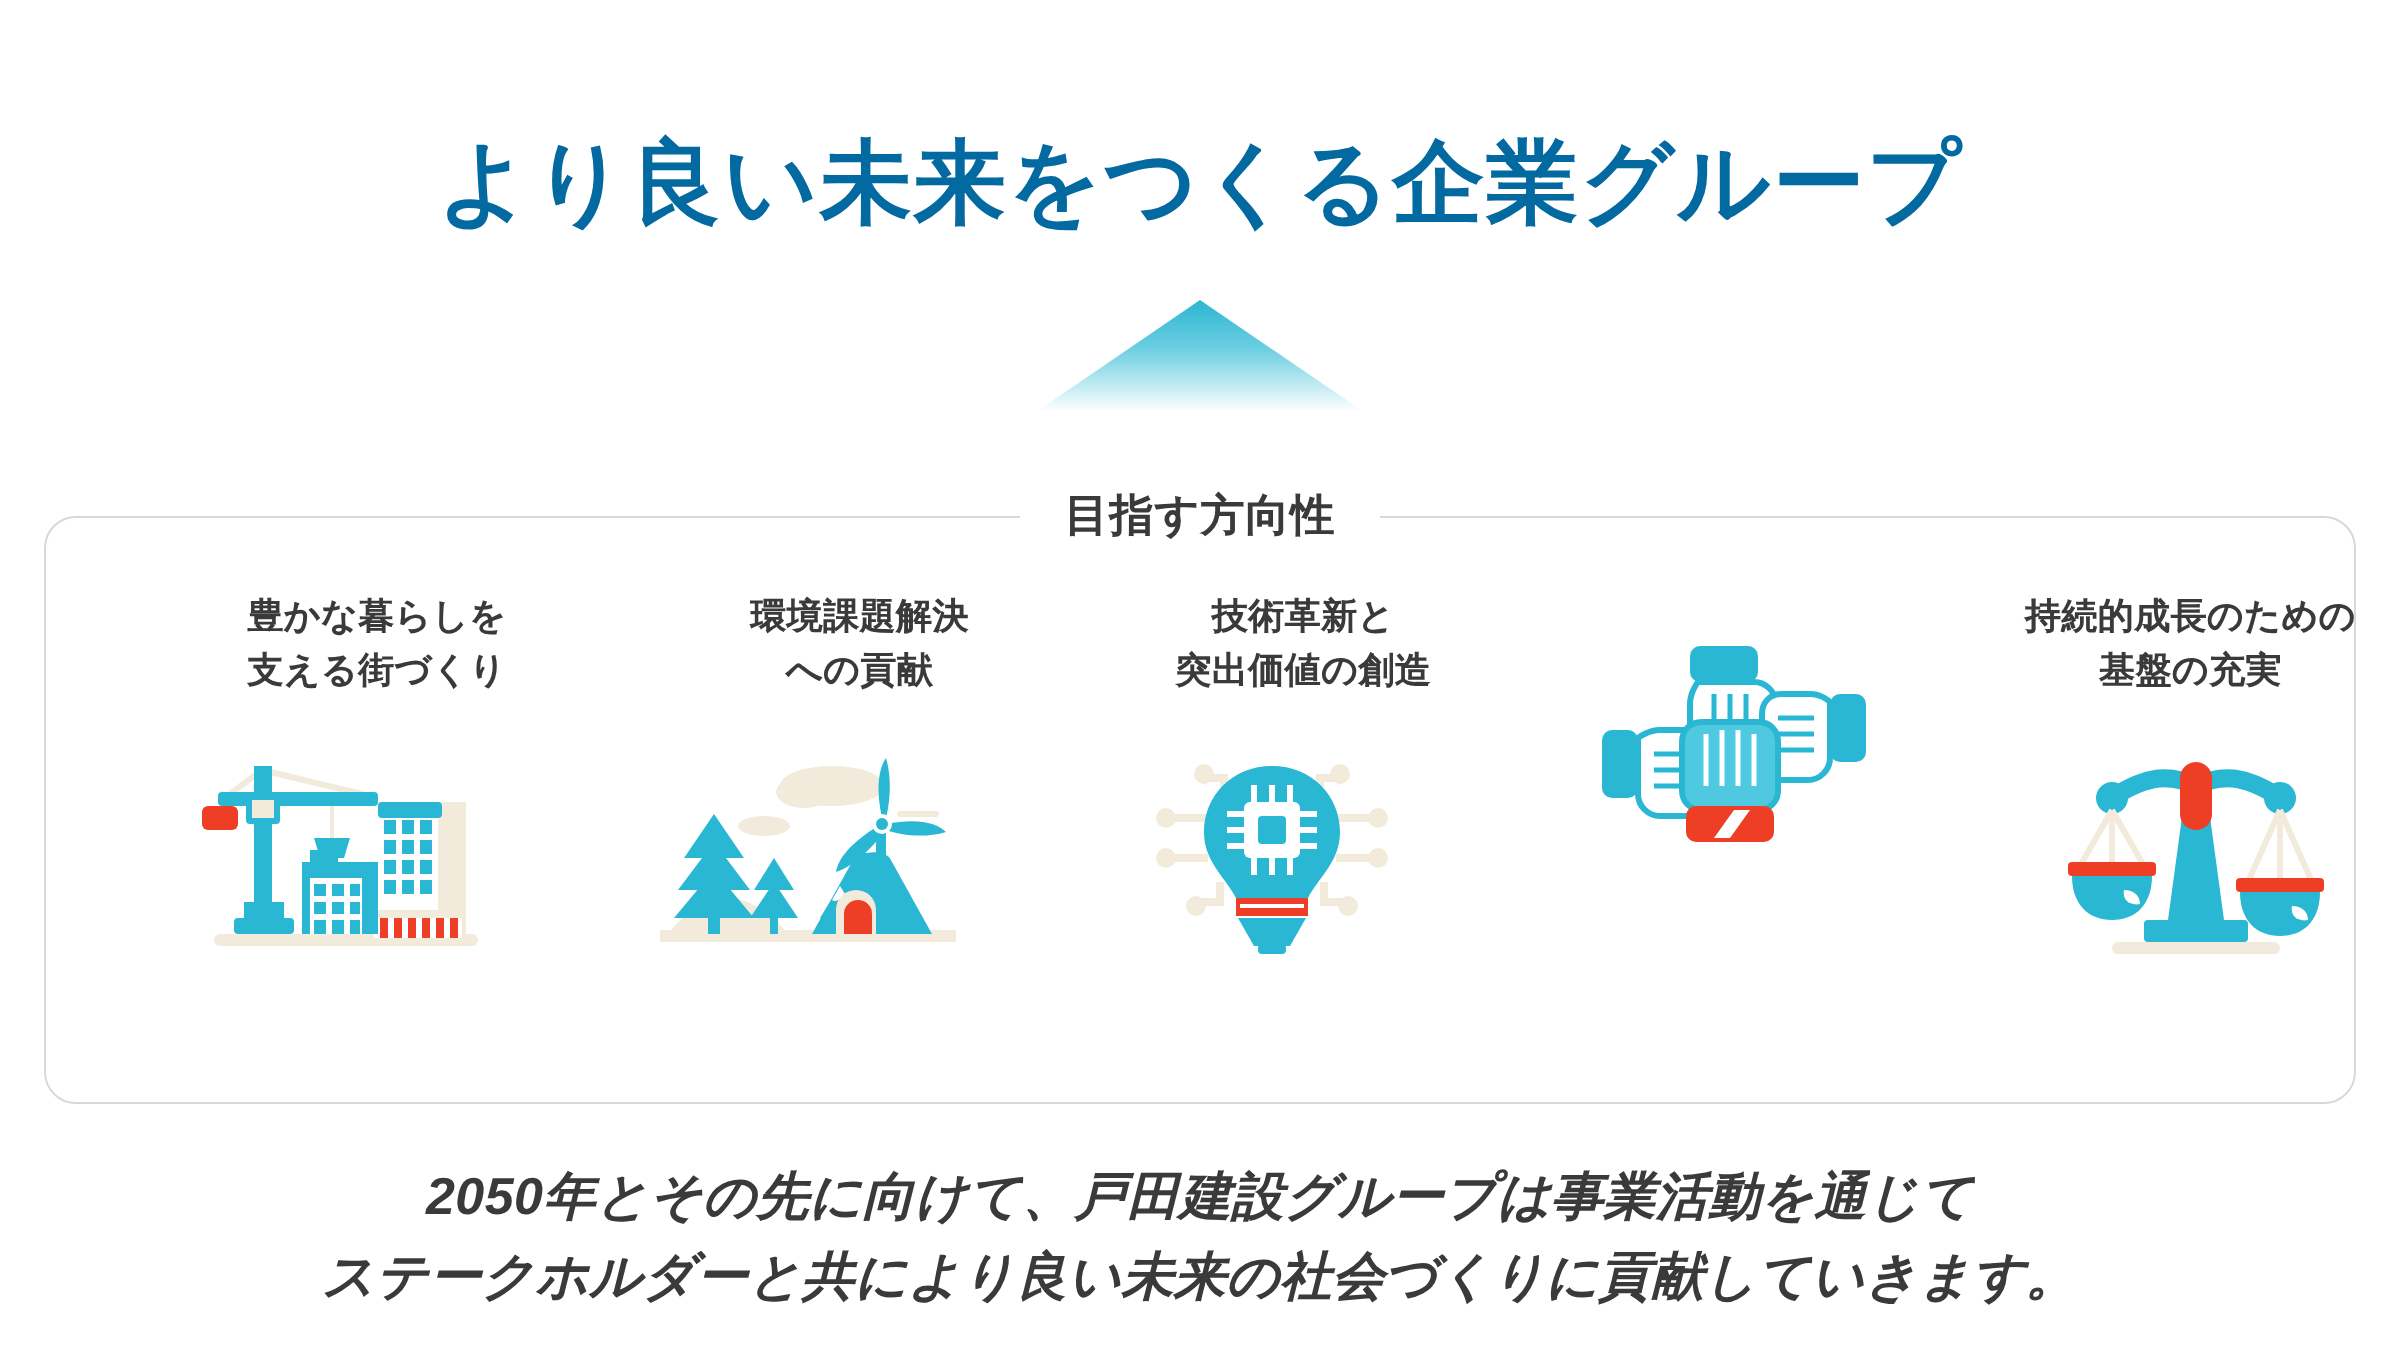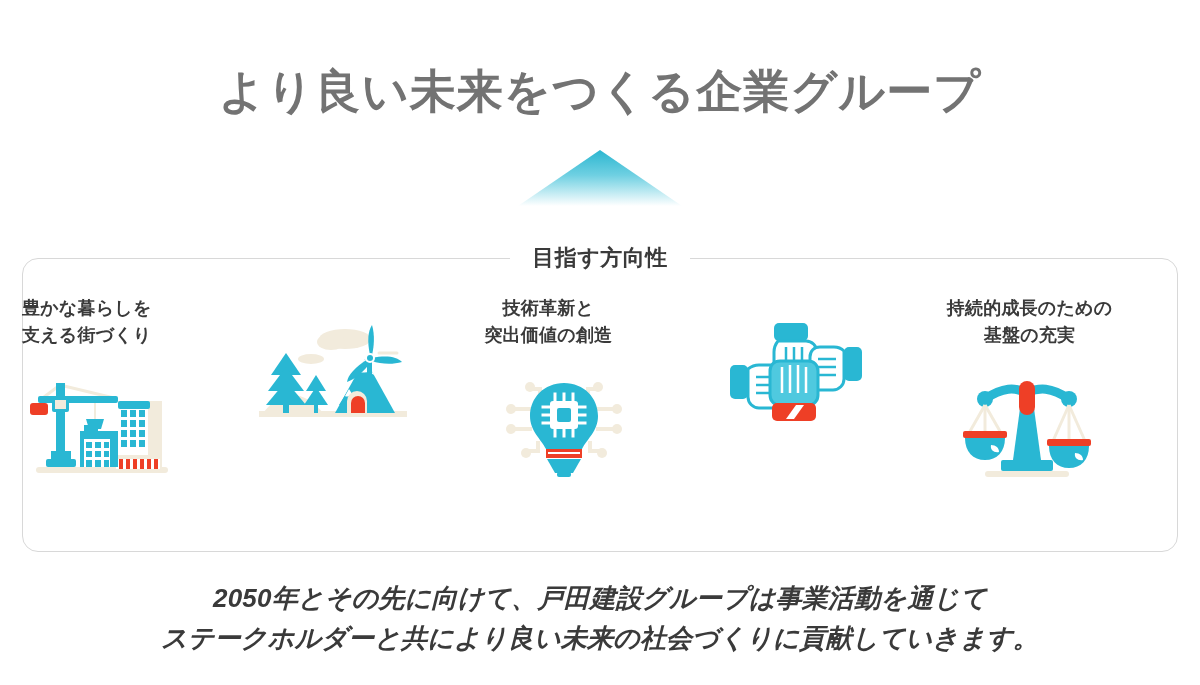--- a/index.html
+++ b/index.html
@@ -38,21 +38,21 @@
   }
   .headline {
     position: absolute;
     top: 64px;
     left: 0;
     width: 1200px;
     text-align: center;
     font-size: 46px;
     font-weight: bold;
     letter-spacing: 1px;
-    color: #737373;
+    color: #0369a1;
     line-height: 1.2;
     white-space: nowrap;
   }
 
   
   .arrow-wrap {
     position: absolute;
     top: 147px;
     left: 510px;
     width: 180px;
@@ -97,21 +97,21 @@
     top: 295px;
     width: 1156px;
     height: 250px;
     display: flex;
     align-items: flex-start;
   }
   .col {
     flex: 1 1 0;
     display: flex;
     flex-direction: column;
-    align-items: flex-start;
+    align-items: flex-end;
   }
   .col-label {
     font-size: 18px;
     font-weight: bold;
     line-height: 1.5;
     color: #3a3a3a;
     text-align: center;
     letter-spacing: 0.2px;
     white-space: pre-line;
     min-height: 54px;
@@ -235,20 +235,22 @@
           <rect x="24" y="88" width="30" height="8" rx="2" fill="#29B7D3"></rect>
           <rect x="29" y="80" width="20" height="9" fill="#29B7D3"></rect>
 
           <rect x="72" y="32" width="2" height="16" fill="#F2EBDC"></rect>
           <path d="M64 48 h18 l-3 10 h-12 z" fill="#29B7D3"></path>
         </svg>
       </div>
     </div>
 
     <div class="col">
+      <div class="col-label">環境課題解決
+への貢献</div>
       <div class="col-icon">
         <svg width="160" height="110" viewBox="0 0 160 110" aria-hidden="true">
 
           <ellipse cx="92" cy="22" rx="26" ry="10" fill="#F2EBDC"></ellipse>
           <ellipse cx="78" cy="25" rx="14" ry="8" fill="#F2EBDC"></ellipse>
           <ellipse cx="58" cy="42" rx="13" ry="5" fill="#F2EBDC"></ellipse>
 
           <path d="M126 36 h18 M122 43 h22" stroke="#F2EBDC" stroke-width="3" stroke-linecap="round"></path>
 
           <path d="M10 96 C30 70 52 74 70 96 Z" fill="#F2EBDC"></path>

